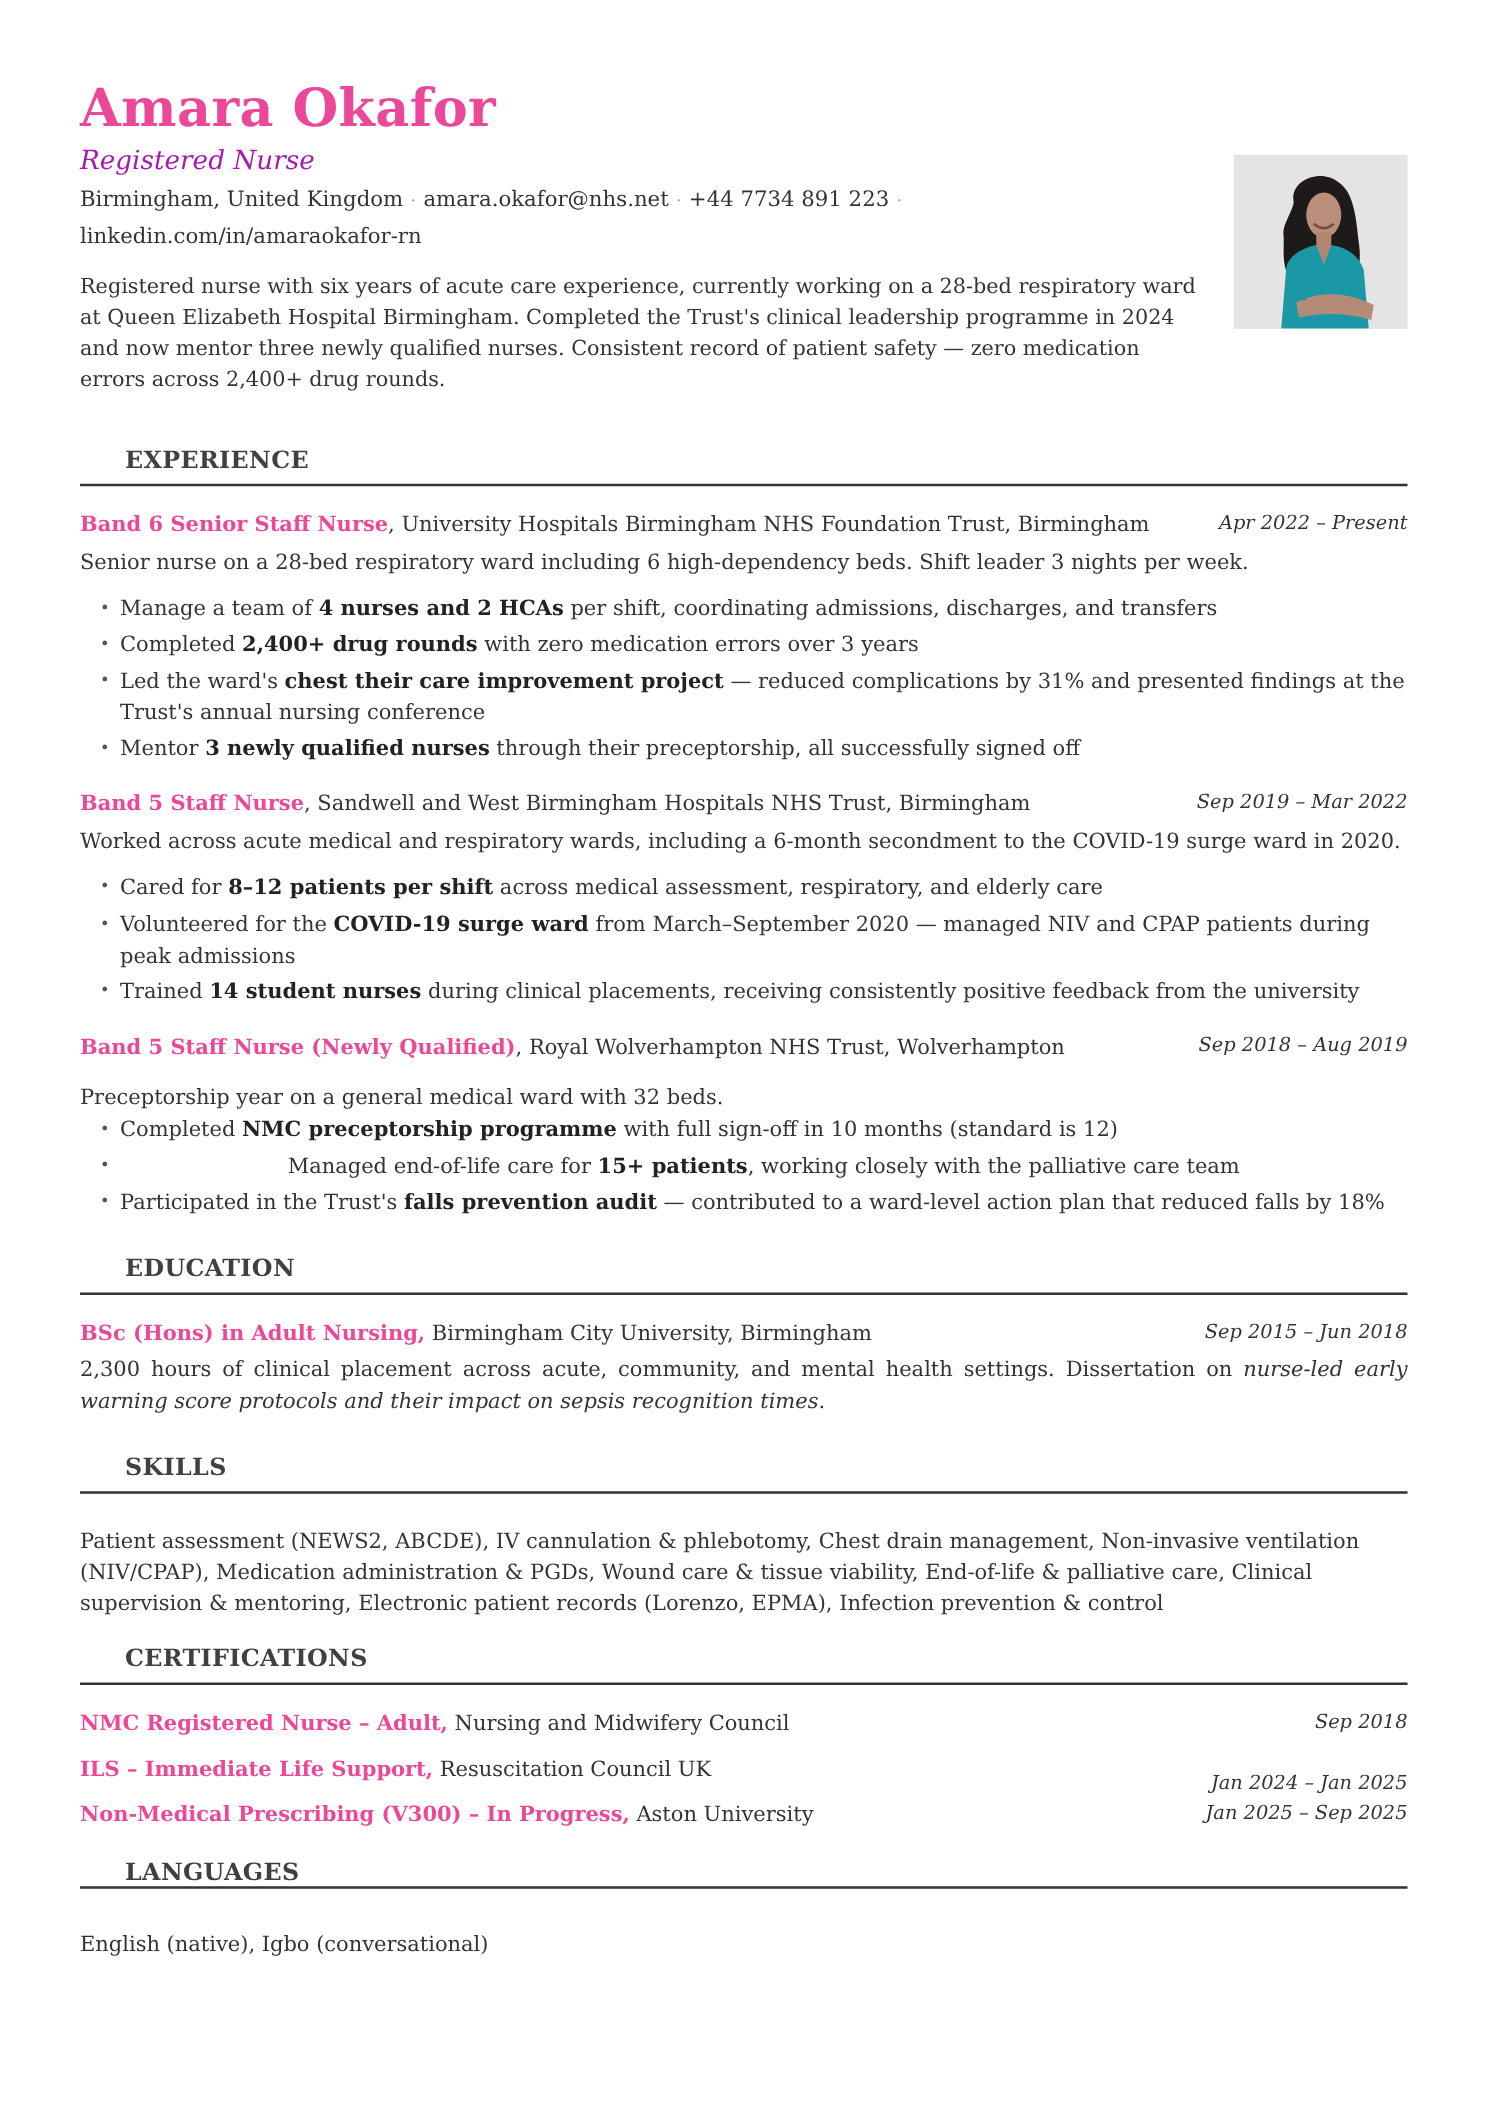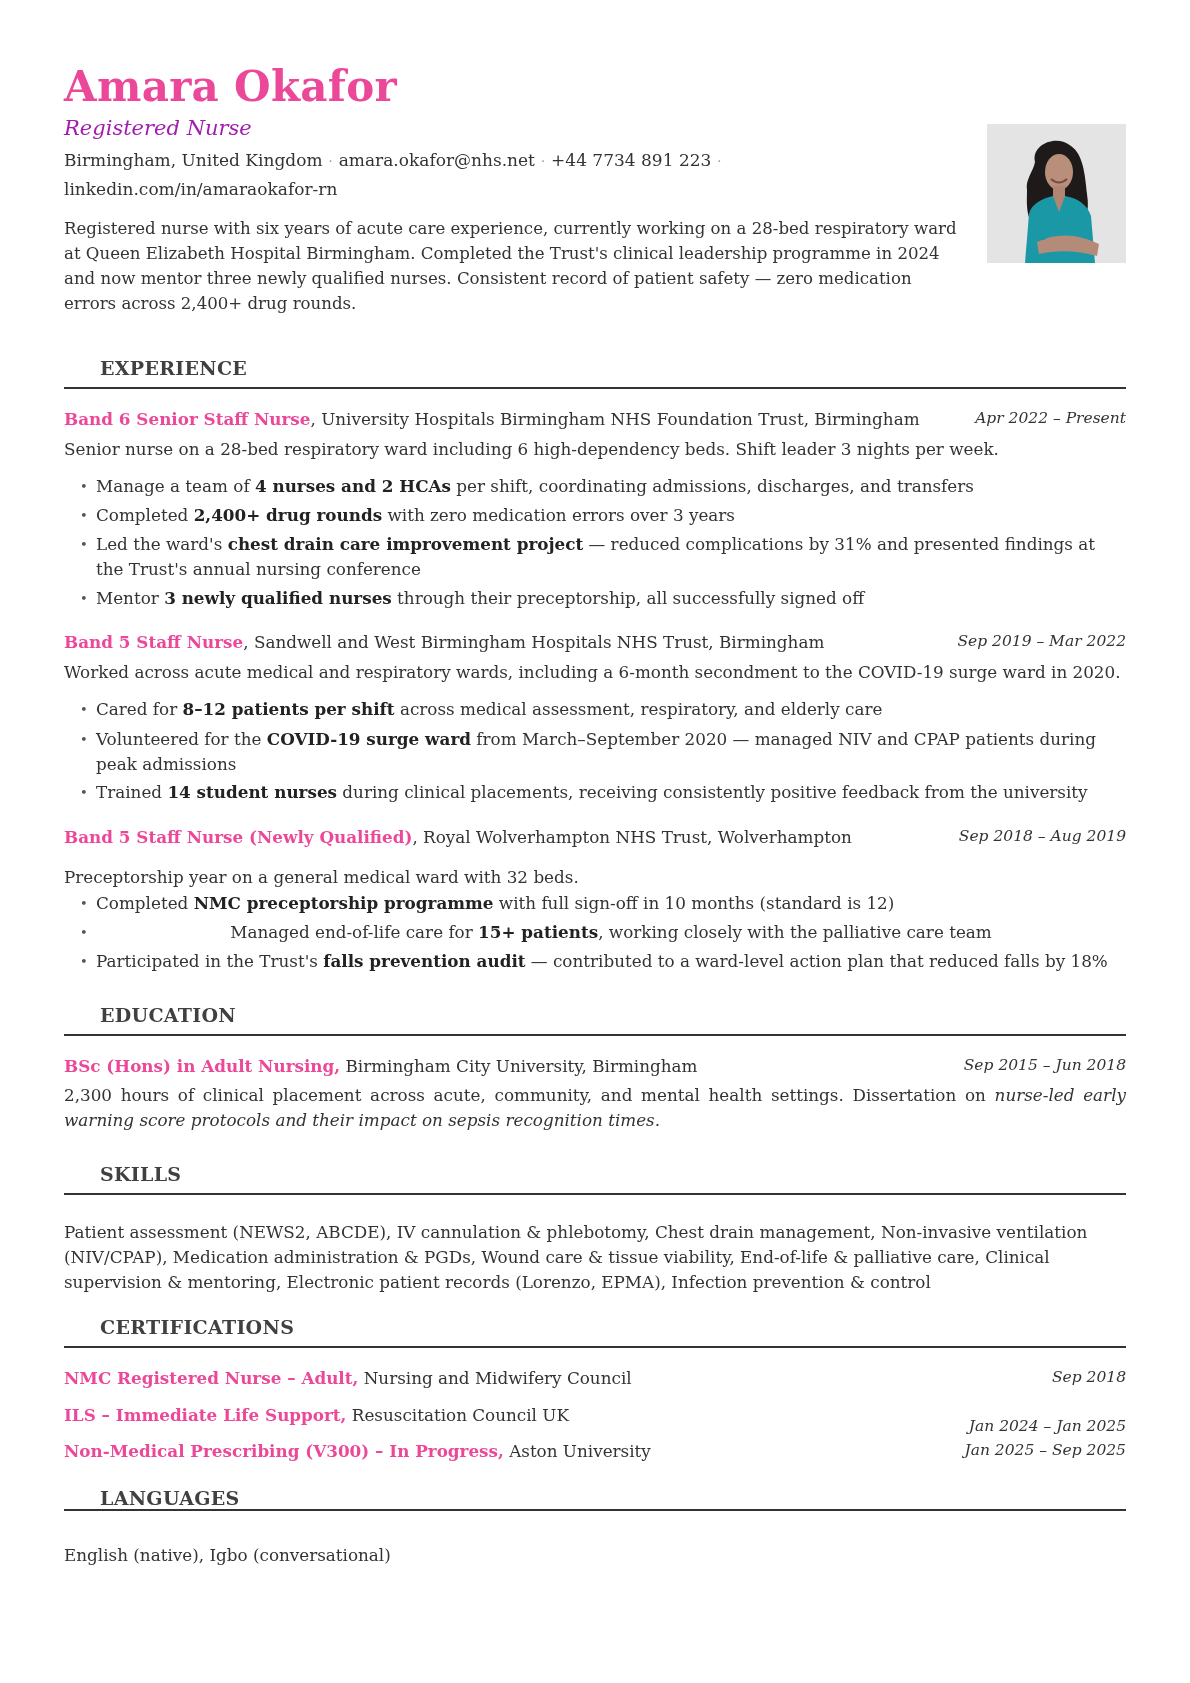--- a/index.html
+++ b/index.html
@@ -95,21 +95,21 @@
   <div class="section-title" style="top:357px;">EXPERIENCE</div>
   <div class="rule" style="top:387px;"></div>
 
   <div class="row" style="top:409px;">
     <b>Band 6 Senior Staff Nurse</b><span>, University Hospitals Birmingham NHS Foundation Trust, Birmingham</span>
     <span class="date" style="top:0;">Apr 2022 – Present</span>
   </div>
   <div class="desc" style="top:439px;">Senior nurse on a 28-bed respiratory ward including 6 high-dependency beds. Shift leader 3 nights per week.</div>
   <div class="bullet" style="top:474px;"><span>Manage a team of </span><b>4 nurses and 2 HCAs</b><span> per shift, coordinating admissions, discharges, and transfers</span></div>
   <div class="bullet" style="top:503px;"><span>Completed </span><b>2,400+ drug rounds</b><span> with zero medication errors over 3 years</span></div>
-  <div class="bullet" style="top:532px;"><span>Led the ward's </span><b>chest drain care improvement project</b><span> — reduced complications by 31% and presented findings at the Trust's annual nursing conference</span></div>
+  <div class="bullet" style="top:532px;"><span>Led the ward's </span><b>chest their care improvement project</b><span> — reduced complications by 31% and presented findings at the Trust's annual nursing conference</span></div>
   <div class="bullet" style="top:586px;"><span>Mentor </span><b>3 newly qualified nurses</b><span> through their preceptorship, all successfully signed off</span></div>
 
   <div class="row" style="top:632px;">
     <b>Band 5 Staff Nurse</b><span>, Sandwell and West Birmingham Hospitals NHS Trust, Birmingham</span>
     <span class="date" style="top:0;">Sep 2019 – Mar 2022</span>
   </div>
   <div class="desc" style="top:662px;">Worked across acute medical and respiratory wards, including a 6-month secondment to the COVID-19 surge ward in 2020.</div>
   <div class="bullet" style="top:697px;"><span>Cared for </span><b>8–12 patients per shift</b><span> across medical assessment, respiratory, and elderly care</span></div>
   <div class="bullet" style="top:727px;"><span>Volunteered for the </span><b>COVID-19 surge ward</b><span> from March–September 2020 — managed NIV and CPAP patients during peak admissions</span></div>
   <div class="bullet" style="top:780px;"><span>Trained </span><b>14 student nurses</b><span> during clinical placements, receiving consistently positive feedback from the university</span></div>

